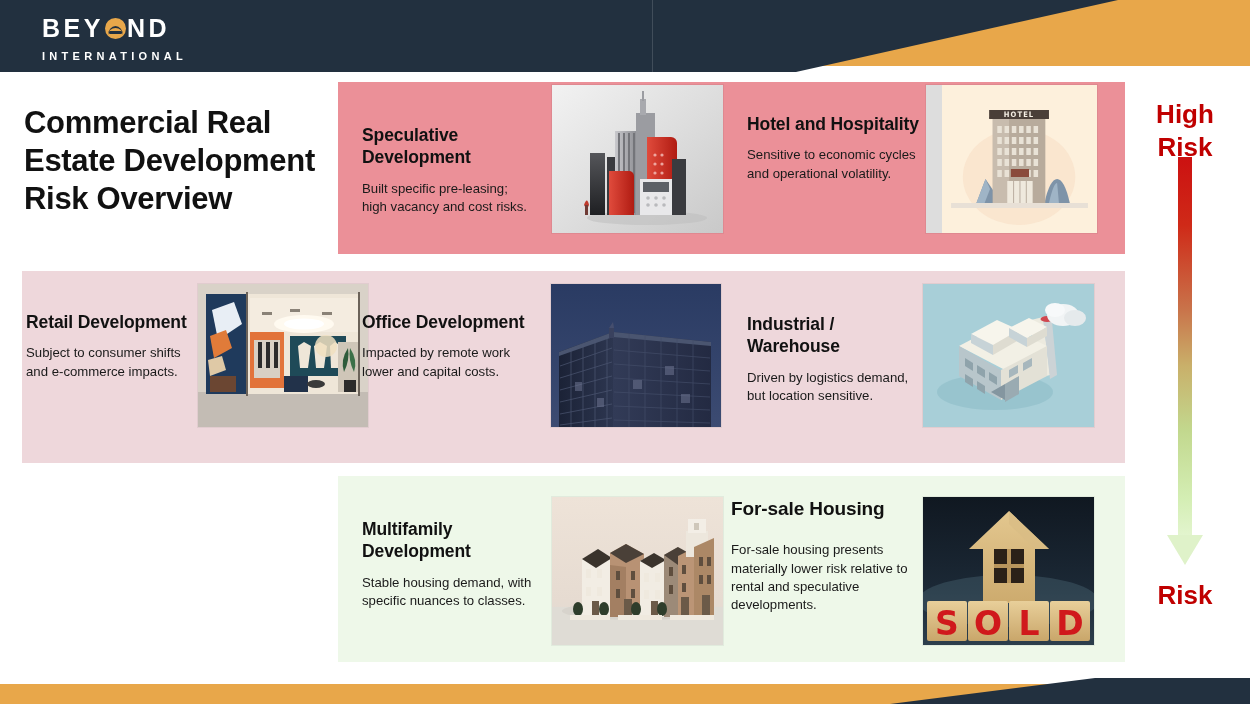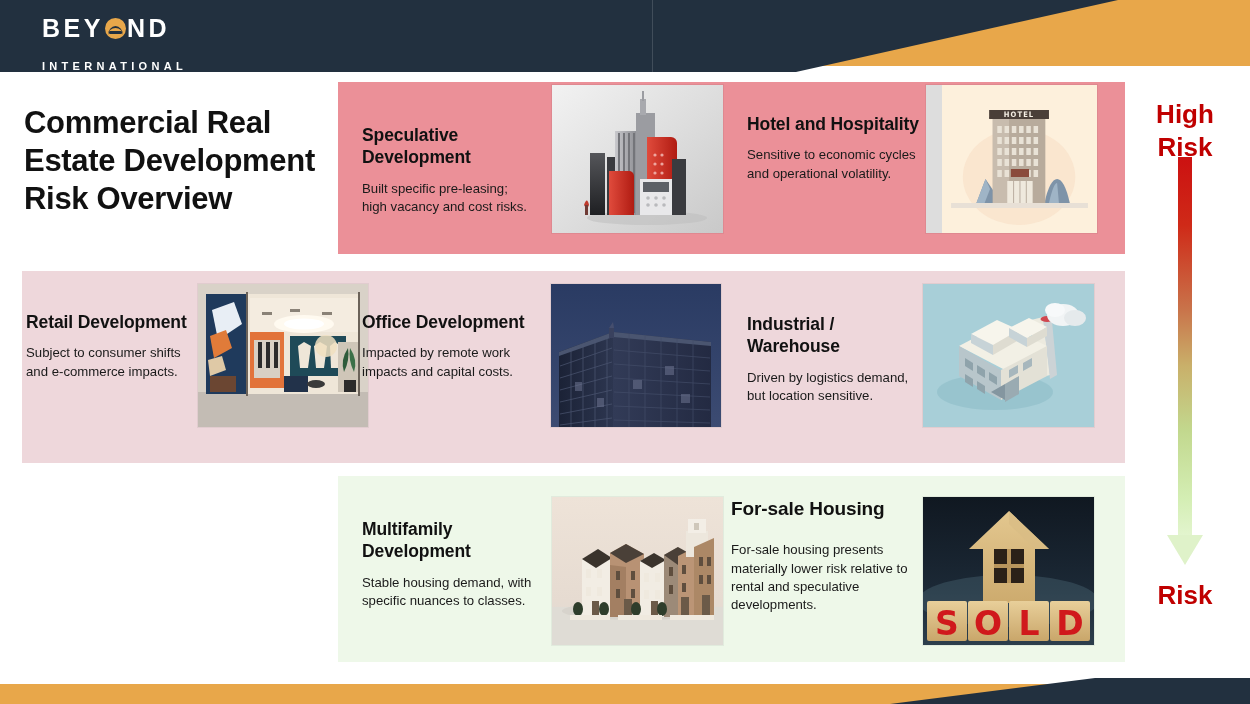--- a/index.html
+++ b/index.html
@@ -44,21 +44,21 @@
   .logo-mark::before {
     content: ""; position: absolute; left: 3px; top: 8px; width: 15px; height: 7px;
     border-top: 2.5px solid #22303f; border-radius: 50% 50% 0 0 / 100% 100% 0 0;
   }
   .logo-mark::after {
     content: ""; position: absolute; left: 4px; top: 13px; width: 13px; height: 2.5px;
     background: #22303f; border-radius: 1px;
   }
   .logo-sub {
     font-size: 11px; font-weight: bold; color: #ffffff;
-    letter-spacing: 4.3px; margin-top: 20px; line-height: 1;
+    letter-spacing: 4.3px; margin-top: 10px; line-height: 1;
   }
 
   
   .slide-title {
     position: absolute; left: 24px; top: 104px; width: 305px;
     font-size: 31px; font-weight: bold; color: #111111;
     line-height: 1.22; letter-spacing: -0.3px;
   }
 
   
@@ -310,21 +310,21 @@
       <path d="M150 64 q-8 12 -4 24 q6 -12 4 -24z" fill="#2e5b3a"></path>
       <path d="M152 64 q8 12 4 24 q-6 -12 -4 -24z" fill="#3c7048"></path>
       <rect x="146" y="96" width="12" height="12" fill="#2b2b2b"></rect>
       <rect x="48" y="8" width="2" height="104" fill="#6b6259"></rect>
       <rect x="160" y="8" width="2" height="104" fill="#6b6259"></rect>
     </svg>
   </div>
 
   <div class="cell" style="left:362px; top:311px; width:176px;">
     <div class="cell-title">Office Development</div>
-    <div class="cell-desc">Impacted by remote work impacts and capital costs.</div>
+    <div class="cell-desc">Impacted by remote work lower and capital costs.</div>
   </div>
 
   <div class="thumb" style="left:551px; top:284px; width:170px; height:143px;">
     <svg viewBox="0 0 170 143" preserveAspectRatio="none">
       <defs>
         <linearGradient id="sky" x1="0" y1="0" x2="0" y2="1">
           <stop offset="0%" stop-color="#2a3b63"></stop>
             <stop offset="100%" stop-color="#3c4b72"></stop>
         </linearGradient>
         <linearGradient id="facadeL" x1="0" y1="0" x2="1" y2="0">

